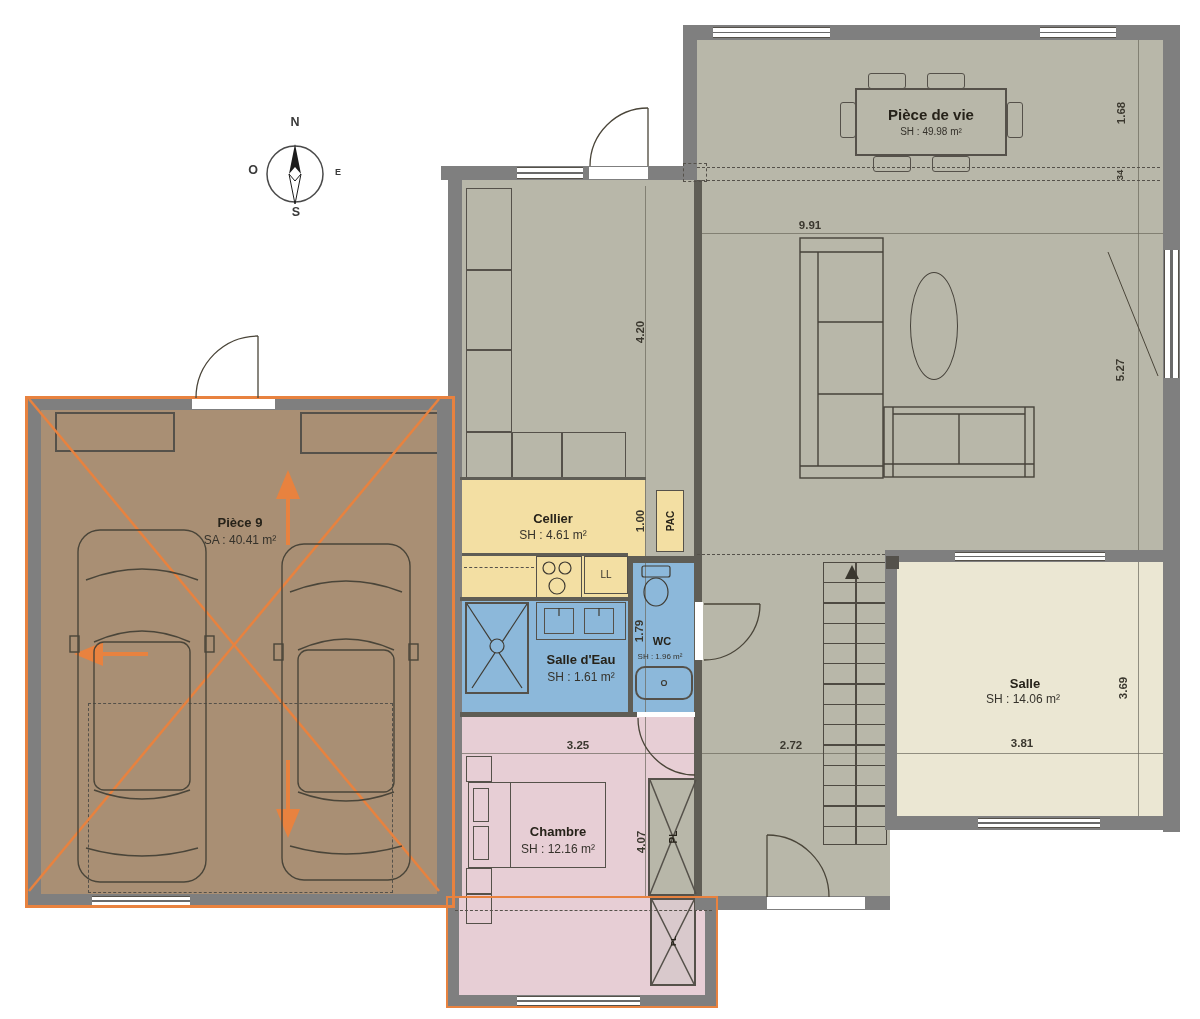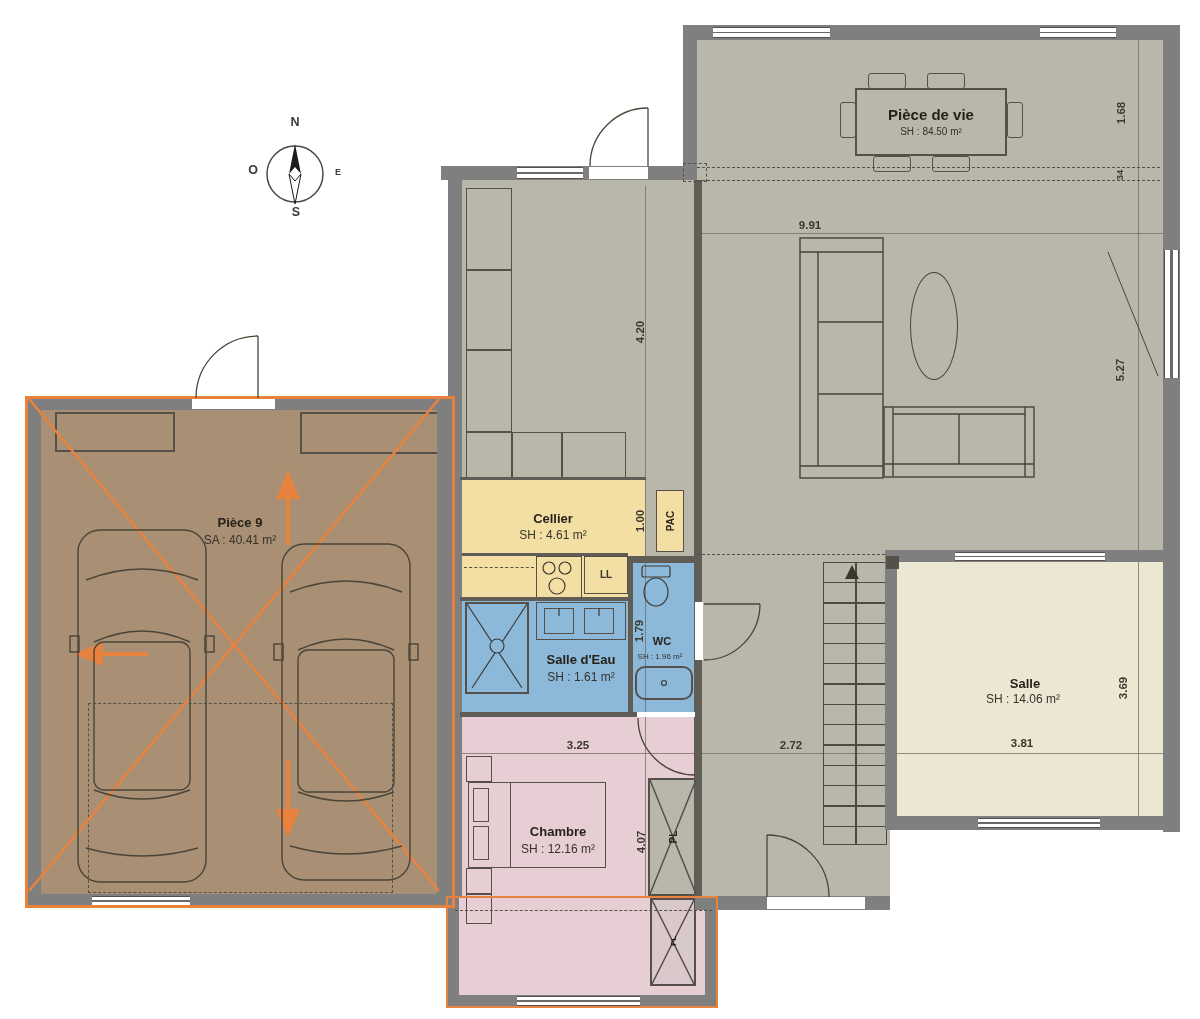--- a/index.html
+++ b/index.html
@@ -249,42 +249,42 @@
     <circle cx="45" cy="62" r="28" stroke="#4a4a4a" stroke-width="1.5" fill="none"></circle>
     <polygon points="45,32 51,62 45,55 39,62" fill="#1c1c1c"></polygon>
     <polygon points="45,92 51,62 45,69 39,62" fill="none" stroke="#1c1c1c" stroke-width="1"></polygon>
   </svg>
   <div class="cletter" style="left:295px;top:122px">N</div>
   <div class="cletter" style="left:253px;top:170px">O</div>
   <div class="cletter" style="left:338px;top:172px;font-size:9px">E</div>
   <div class="cletter" style="left:296px;top:212px">S</div>
 
   <div class="rname" style="left:931px;top:114px;font-size:15px">Pièce de vie</div>
-  <div class="rarea" style="left:931px;top:131px;font-size:10px">SH : 84.50 m²</div>
+  <div class="rarea" style="left:931px;top:131px;font-size:10px">SH : 49.98 m²</div>
 
   <div class="rname" style="left:553px;top:518px">Cellier</div>
   <div class="rarea" style="left:553px;top:535px">SH : 4.61 m²</div>
 
   <div class="rname" style="left:581px;top:659px">Salle d'Eau</div>
   <div class="rarea" style="left:581px;top:677px">SH : 1.61 m²</div>
 
   <div class="rname" style="left:662px;top:641px;font-size:11px">WC</div>
   <div class="rarea" style="left:660px;top:656px;font-size:8px">SH : 1.96 m²</div>
 
   <div class="rname" style="left:558px;top:831px">Chambre</div>
   <div class="rarea" style="left:558px;top:849px">SH : 12.16 m²</div>
 
   <div class="rname" style="left:1025px;top:683px">Salle</div>
   <div class="rarea" style="left:1023px;top:699px">SH : 14.06 m²</div>
 
   <div class="rname" style="left:240px;top:522px">Pièce 9</div>
   <div class="rarea" style="left:240px;top:540px">SA : 40.41 m²</div>
 
   <div class="eqv" style="left:670px;top:521px;font-size:10px">PAC</div>
-  <div class="rarea" style="left:606px;top:574px;font-size:10px;font-weight:bold">LL</div>
+  <div class="rarea" style="left:606px;top:574px;font-size:10px;font-weight:normal">LL</div>
   <div class="eqv" style="left:673px;top:837px;font-size:10px">PL</div>
   <div class="eqv" style="left:673px;top:941px;font-size:8px">PL</div>
 
   <div class="vdim" style="left:1121px;top:113px">1.68</div>
   <div class="vdim" style="left:1119px;top:175px;font-size:9.5px">34</div>
   <div class="hdim" style="left:810px;top:225px">9.91</div>
   <div class="vdim" style="left:640px;top:332px">4.20</div>
   <div class="vdim" style="left:640px;top:521px">1.00</div>
   <div class="vdim" style="left:639px;top:631px">1.79</div>
   <div class="vdim" style="left:1120px;top:370px">5.27</div>

